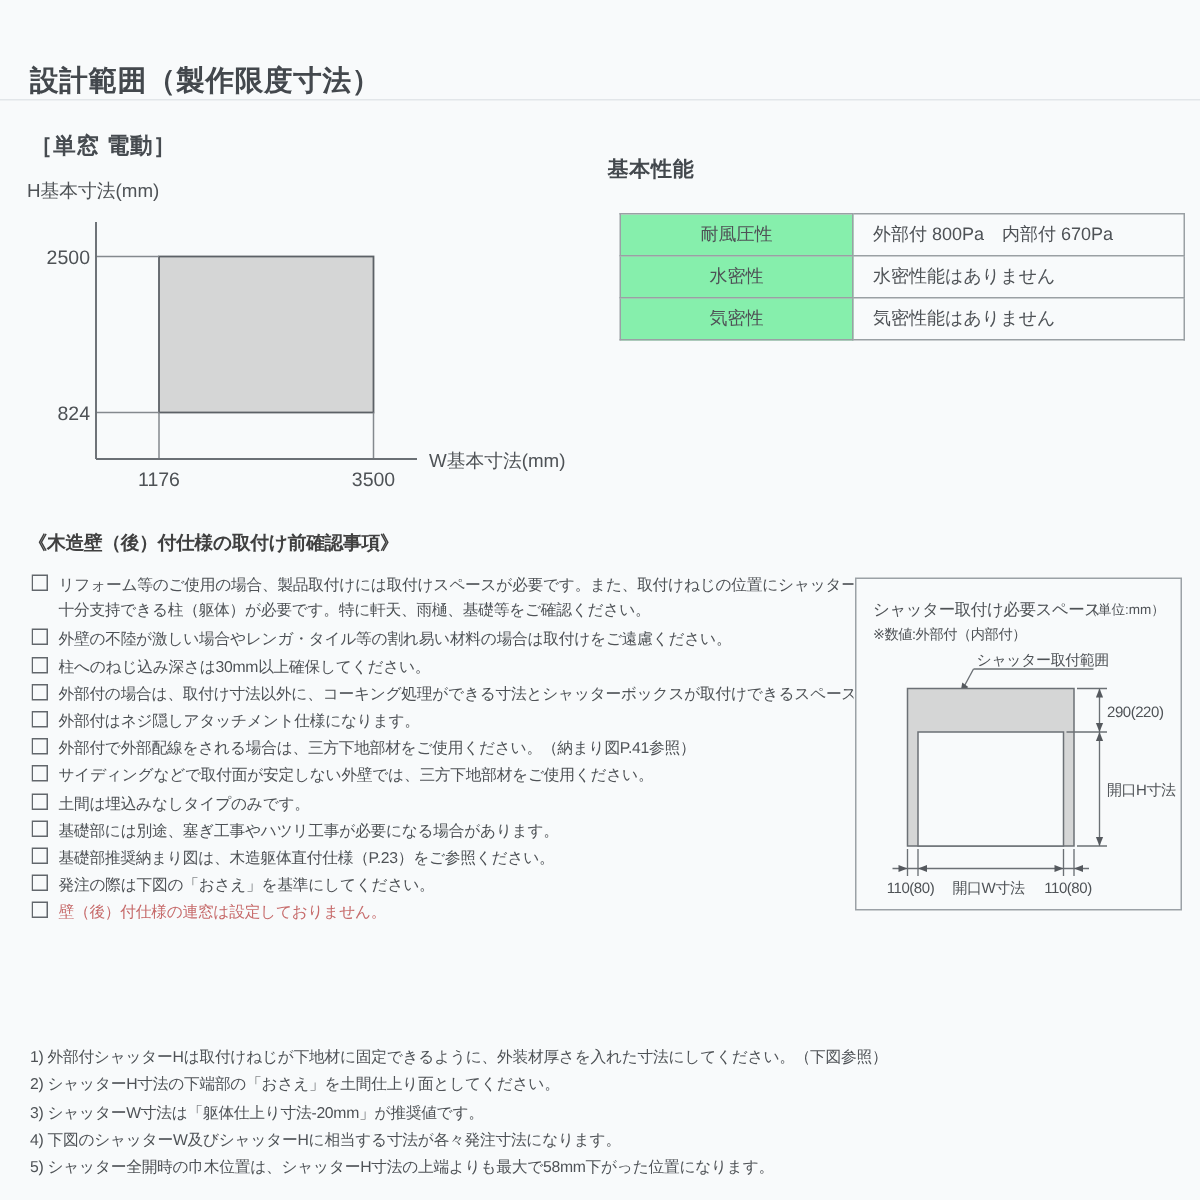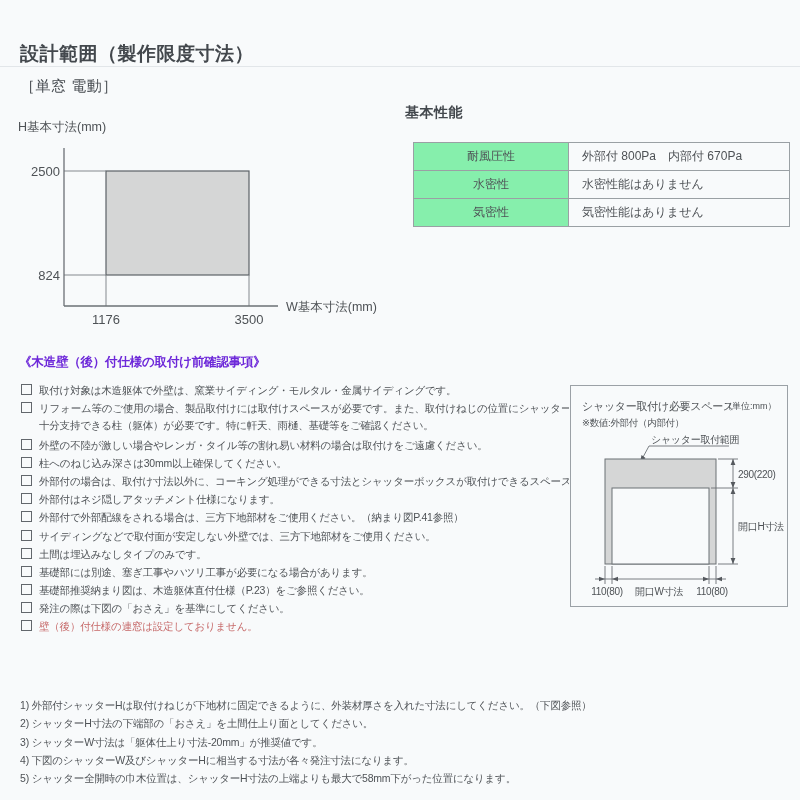--- a/index.html
+++ b/index.html
@@ -15,22 +15,22 @@
   
   .page-title{
     position:absolute;left:20px;top:41px;
     font-size:19px;font-weight:600;color:#43484d;letter-spacing:0.5px;
   }
   .title-rule{
     position:absolute;left:0;top:66px;width:800px;height:0;
     border-top:1px solid #e2e6e9;
   }
   .subtitle{
-    position:absolute;left:20px;top:77px;
-    font-size:15px;font-weight:400;color:#464b50;letter-spacing:0.5px;
+    position:absolute;left:20px;top:88px;
+    font-size:15px;font-weight:700;color:#464b50;letter-spacing:0.5px;
   }
 
   
   .range-chart{position:absolute;left:10px;top:113px;}
   .range-chart text{fill:#4e5256;}
   .axis-label{font-size:12.5px;}
   .tick-label{font-size:13px;}
 
   
   .perf-heading{
@@ -46,21 +46,21 @@
     border:1px solid #9aa0a4;height:27px;padding:0;
   }
   .perf-table th{
     width:154px;background:#86efac;font-weight:400;text-align:center;
   }
   .perf-table td{padding-left:13px;text-align:left;}
 
   
   .check-heading{
     position:absolute;left:19px;top:354px;
-    font-size:12.5px;font-weight:700;color:#6d28d9;letter-spacing:-0.2px;
+    font-size:12.5px;font-weight:700;color:#404040;letter-spacing:-0.2px;
   }
   .checklist{
     position:absolute;left:21px;top:381px;width:548px;
     font-size:10.5px;letter-spacing:-0.2px;overflow:hidden;
   }
   .check-item .line{height:18.2px;line-height:18.2px;white-space:nowrap;}
   .check-item .cont{padding-left:18px;font-family:Liberation Serif, serif;}
   .cb{
     display:inline-block;width:9px;height:9px;
     border:1px solid #62676c;background:transparent;
@@ -134,23 +134,20 @@
       <tr>
         <th>気密性</th>
         <td>気密性能はありません</td>
       </tr>
     </tbody>
   </table>
 
   <div class="check-heading">《木造壁（後）付仕様の取付け前確認事項》</div>
   <div class="checklist">
       <div class="check-item">
-        <div class="line first"><span class="cb"></span><span class="txt">取付け対象は木造躯体で外壁は、窯業サイディング・モルタル・金属サイディングです。</span></div>
-      </div>
-      <div class="check-item">
         <div class="line first"><span class="cb"></span><span class="txt">リフォーム等のご使用の場合、製品取付けには取付けスペースが必要です。また、取付けねじの位置にシャッターを</span></div>
         <div class="line cont"><span class="txt">十分支持できる柱（躯体）が必要です。特に軒天、雨樋、基礎等をご確認ください。</span></div>
       </div>
       <div class="check-item">
         <div class="line first"><span class="cb"></span><span class="txt">外壁の不陸が激しい場合やレンガ・タイル等の割れ易い材料の場合は取付けをご遠慮ください。</span></div>
       </div>
       <div class="check-item">
         <div class="line first"><span class="cb"></span><span class="txt">柱へのねじ込み深さは30mm以上確保してください。</span></div>
       </div>
       <div class="check-item">

